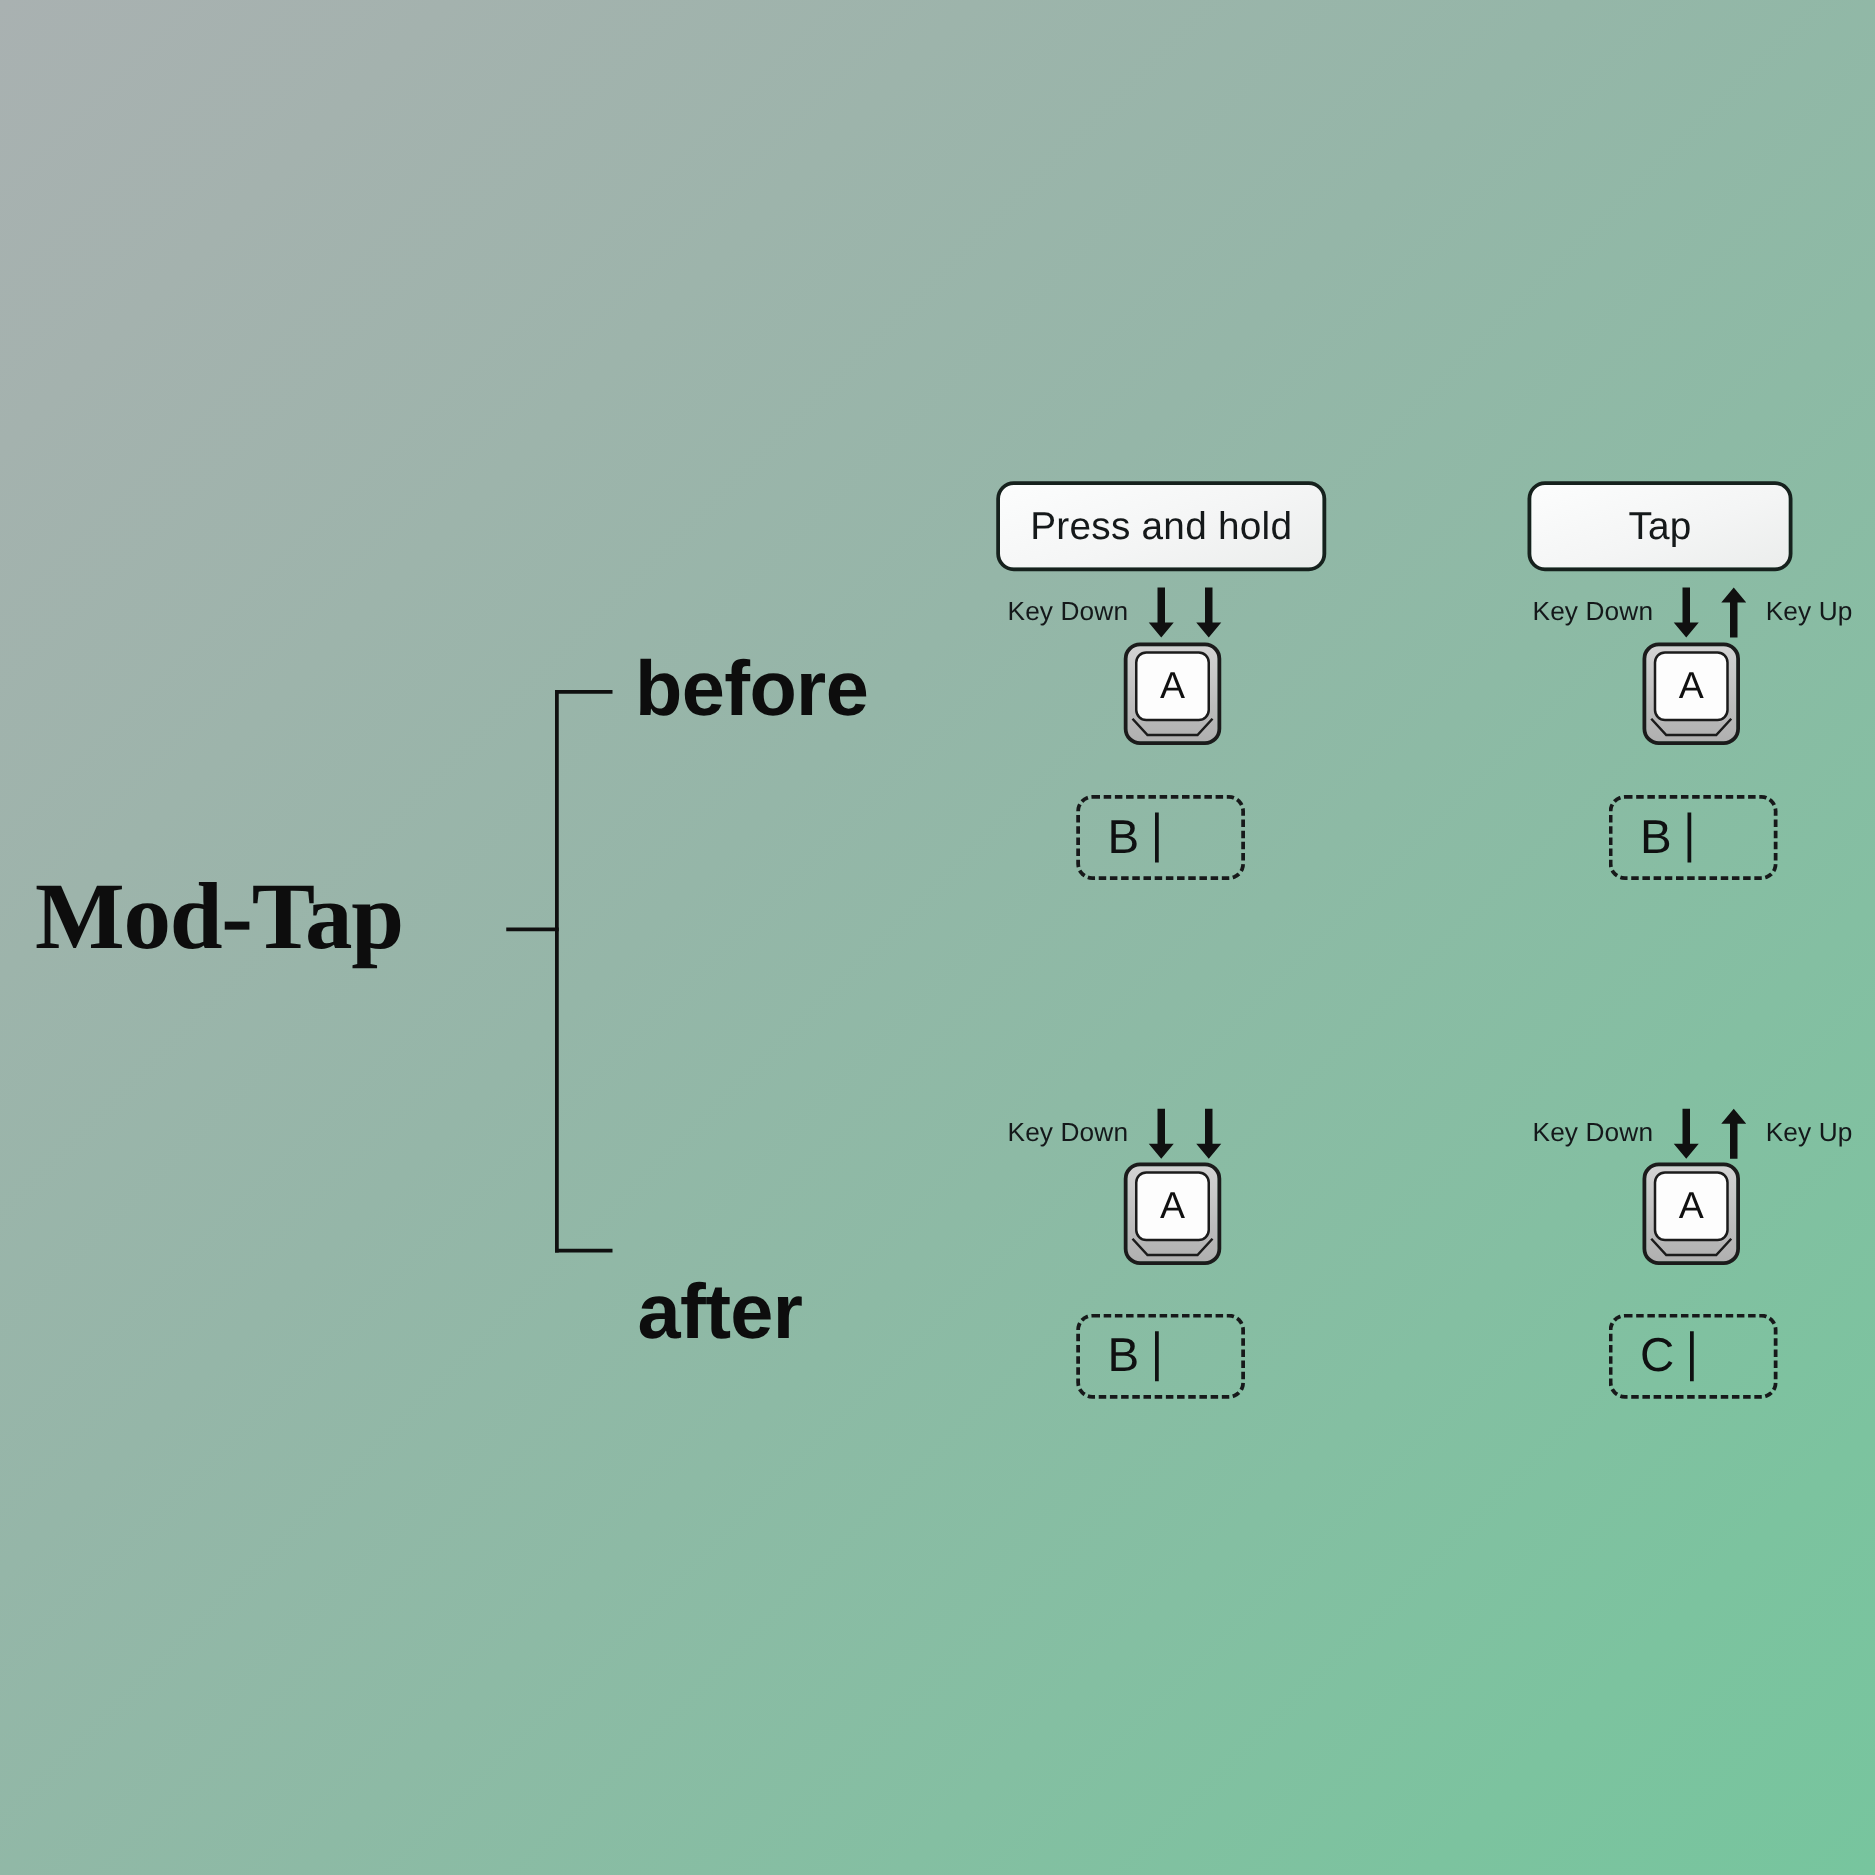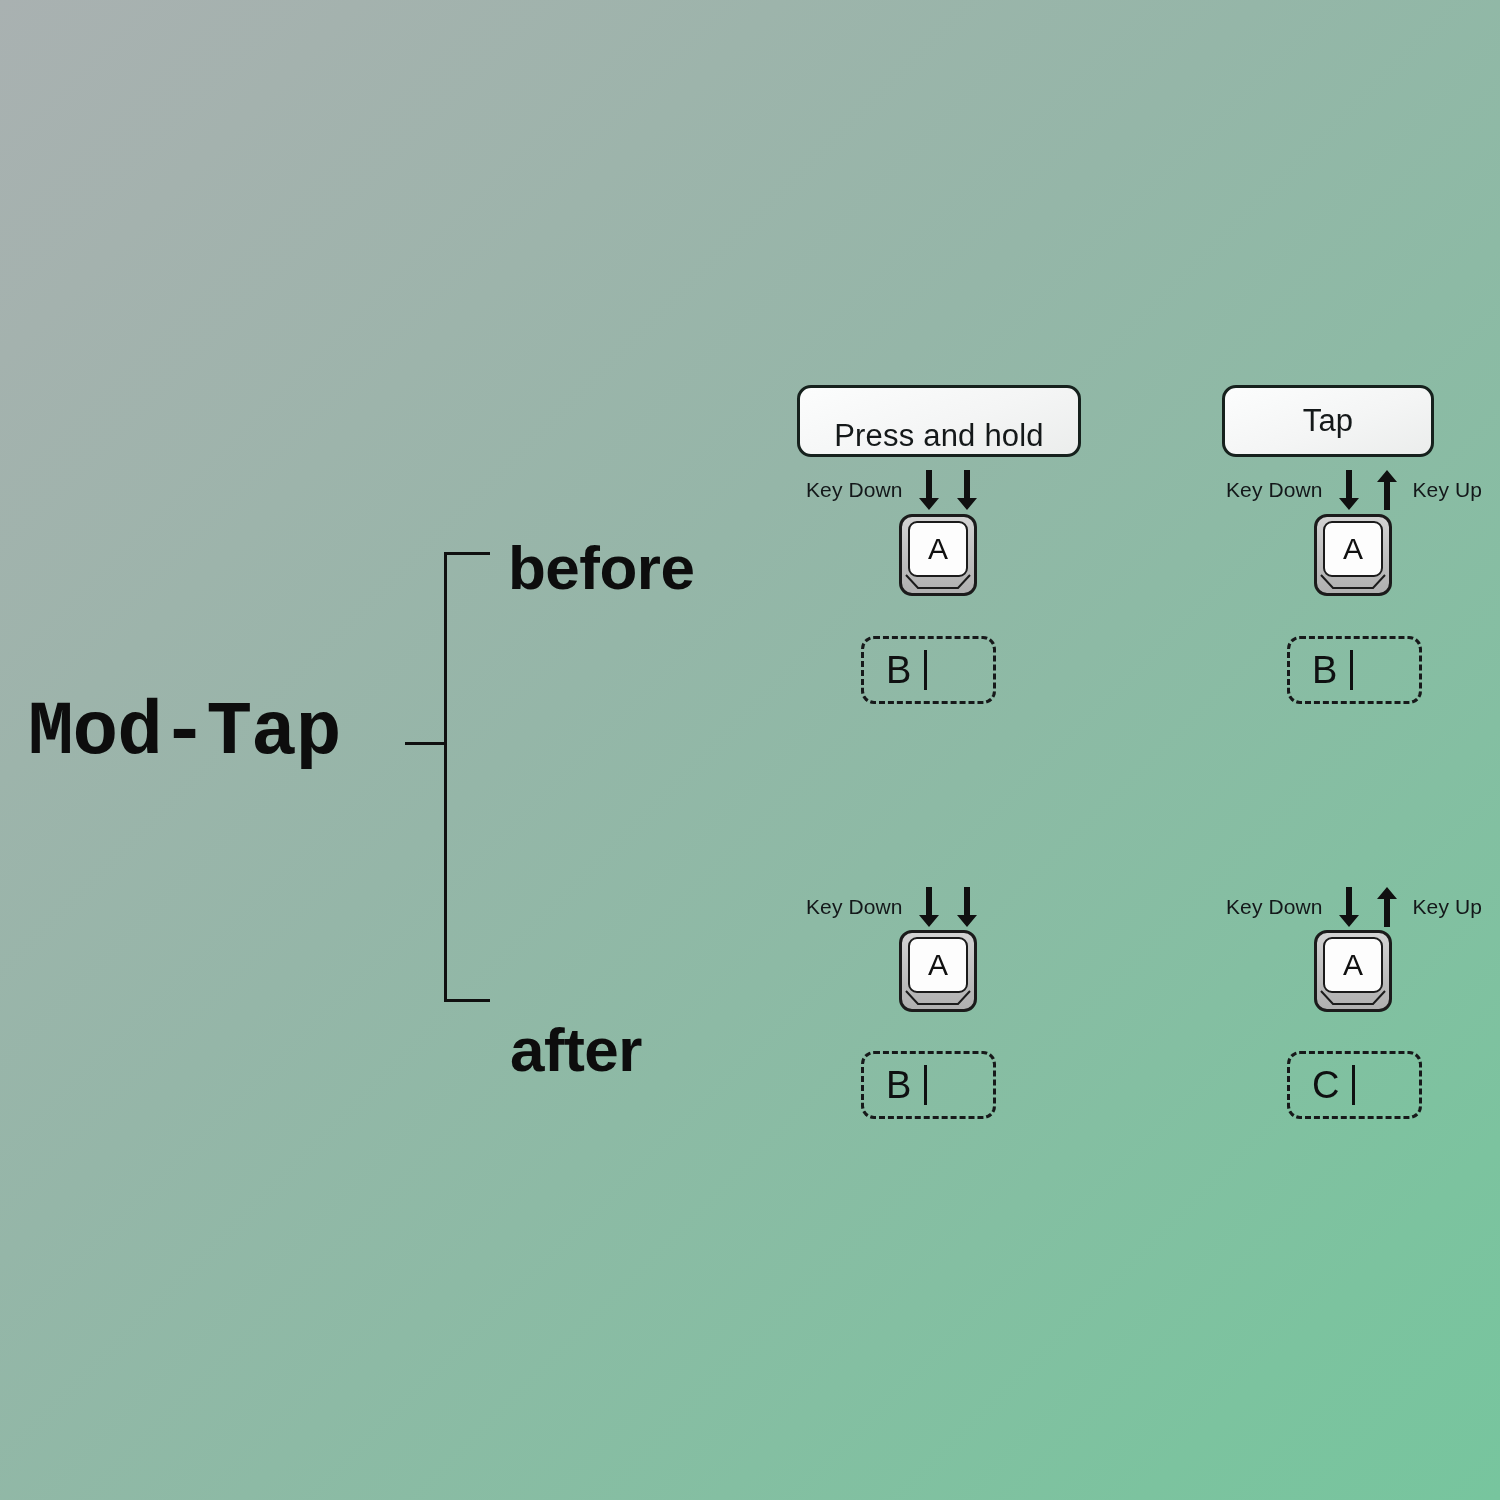--- a/index.html
+++ b/index.html
@@ -33,21 +33,21 @@
   .title {
     position: absolute;
     left: 28px;
     top: 695px;
     font-size: 76px;
     font-weight: 800;
     letter-spacing: -1px;
     color: #0d0d0d;
     line-height: 1;
     white-space: nowrap;
-    font-family: Liberation Mono, monospace;
+    font-family: Liberation Serif, serif;
   }
 
   .bracket-stem {
     position: absolute;
     left: 405px;
     top: 742px;
     width: 42px;
     height: 3px;
     background: #101010;
   }
@@ -72,42 +72,42 @@
   .branch-label {
     position: absolute;
     font-size: 62px;
     font-weight: 800;
     letter-spacing: -0.5px;
     color: #0d0d0d;
     line-height: 1;
     white-space: nowrap;
     font-family: "Liberation Sans", sans-serif;
   }
-  .branch-label.before { left: 508px; top: 521px; margin-top: 16px; }
+  .branch-label.before { left: 508px; top: 521px; }
   .branch-label.after  { left: 510px; top: 1019px; }
 
   
   .pill {
     position: absolute;
     height: 72px;
     border: 3px solid #16211d;
     border-radius: 14px;
     background: linear-gradient(160deg, #fcfdfd 0%, #f4f5f5 55%, #ebedec 100%);
     box-sizing: border-box;
     display: flex;
     align-items: center;
     justify-content: center;
   }
   .pill span {
     font-size: 31px;
     color: #15191a;
     letter-spacing: 0.2px;
     font-family: "Liberation Sans", sans-serif;
   }
-  .pill.press { left: 797px; top: 385px; width: 284px; align-items: flex-end; }
+  .pill.press { left: 797px; top: 385px; width: 264px; }
   .pill.tap   { left: 1222px; top: 385px; width: 212px; }
 
   
   .cell { position: absolute; }
 
   .evt-row {
     position: absolute;
     height: 44px;
     display: flex;
     align-items: center;

